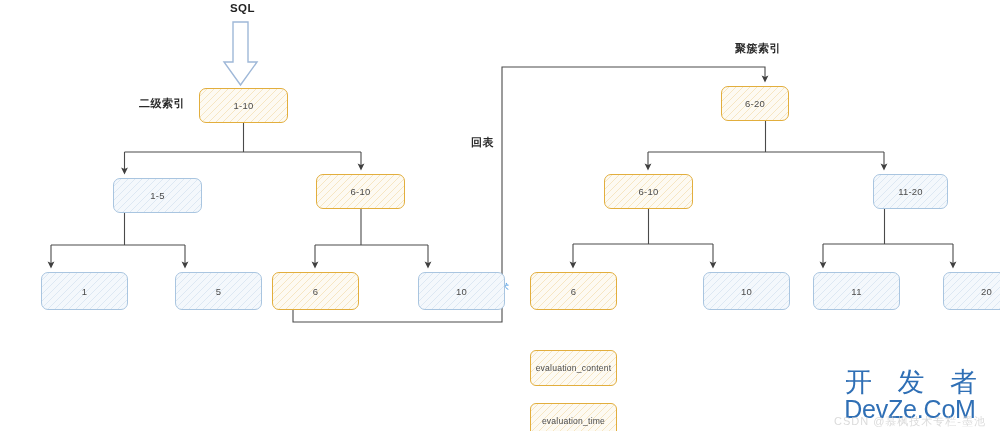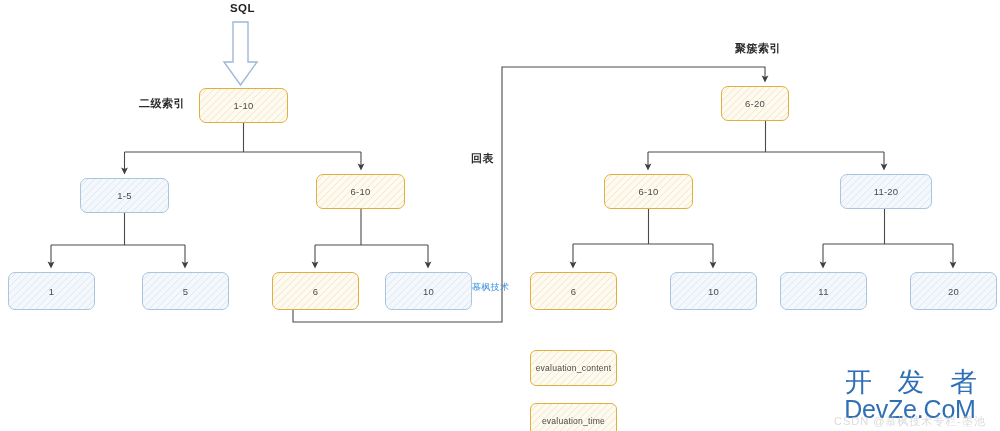--- a/index.html
+++ b/index.html
@@ -41,20 +41,21 @@
   .node.blue {
     border: 1.3px solid #a9c5e0;
     background-color: #f4f8fc;
     background-image: repeating-linear-gradient(
       -45deg,
       rgba(169,197,224,.30) 0px,
       rgba(169,197,224,.30) .7px,
       rgba(255,255,255,0) .7px,
       rgba(255,255,255,0) 4.6px);
     color: #4a4a4a;
+    margin-left: 33px;
   }
   .node.orange {
     border: 1.3px solid #e2ae3d;
     background-color: #fdfaf2;
     background-image: repeating-linear-gradient(
       -45deg,
       rgba(226,174,61,.26) 0px,
       rgba(226,174,61,.26) .7px,
       rgba(255,255,255,0) .7px,
       rgba(255,255,255,0) 4.6px);
@@ -168,38 +169,38 @@
       <path d="M233,22 L248,22 L248,62 L257,62 L240.5,85 L224,62 L233,62 Z" fill="#ffffff" stroke="#9fb8d8" stroke-width="1.4" stroke-linejoin="miter"></path>
     </g>
   </svg>
 
   <div class="label sql" style="left:230px; top:2px;">SQL</div>
 
   <div class="label" style="left:139px; top:96px;">二级索引</div>
 
   <div class="label" style="left:735px; top:41px;">聚簇索引</div>
 
-  <div class="label" style="left:471px; top:151px;text-align:center;">回表</div>
+  <div class="label" style="left:471px; top:135px;text-align:center;">回表</div>
 
   <div class="wm-blue" style="left:472px; top:281px;">慕枫技术</div>
 
   <div class="node orange" style="left:199px; top:88px; width:89px; height:35px;">1-10</div>
 
   <div class="node blue" style="left:80px; top:178px; width:89px; height:35px;">1-5</div>
   <div class="node orange" style="left:316px; top:174px; width:89px; height:35px;">6-10</div>
 
   <div class="node blue" style="left:8px; top:272px; width:87px; height:38px;">1</div>
   <div class="node blue" style="left:142px; top:272px; width:87px; height:38px;">5</div>
   <div class="node orange" style="left:272px; top:272px; width:87px; height:38px;">6</div>
   <div class="node blue" style="left:385px; top:272px; width:87px; height:38px;">10</div>
 
   <div class="node orange" style="left:721px; top:86px; width:68px; height:35px;">6-20</div>
 
   <div class="node orange" style="left:604px; top:174px; width:89px; height:35px;">6-10</div>
-  <div class="node blue" style="left:840px; top:174px; width:92px; height:35px;text-align:center;">11-20</div>
+  <div class="node blue" style="left:840px; top:174px; width:75px; height:35px;text-align:center;">11-20</div>
 
   <div class="node orange" style="left:530px; top:272px; width:87px; height:38px;">6</div>
   <div class="node blue" style="left:670px; top:272px; width:87px; height:38px;">10</div>
   <div class="node blue" style="left:780px; top:272px; width:87px; height:38px;">11</div>
   <div class="node blue" style="left:910px; top:272px; width:87px; height:38px;">20</div>
 
   <div class="node orange field" style="left:530px; top:350px; width:87px; height:36px;">evaluation_content</div>
   <div class="node orange field" style="left:530px; top:403px; width:87px; height:36px;">evaluation_time</div>
 
   <div id="watermark">

